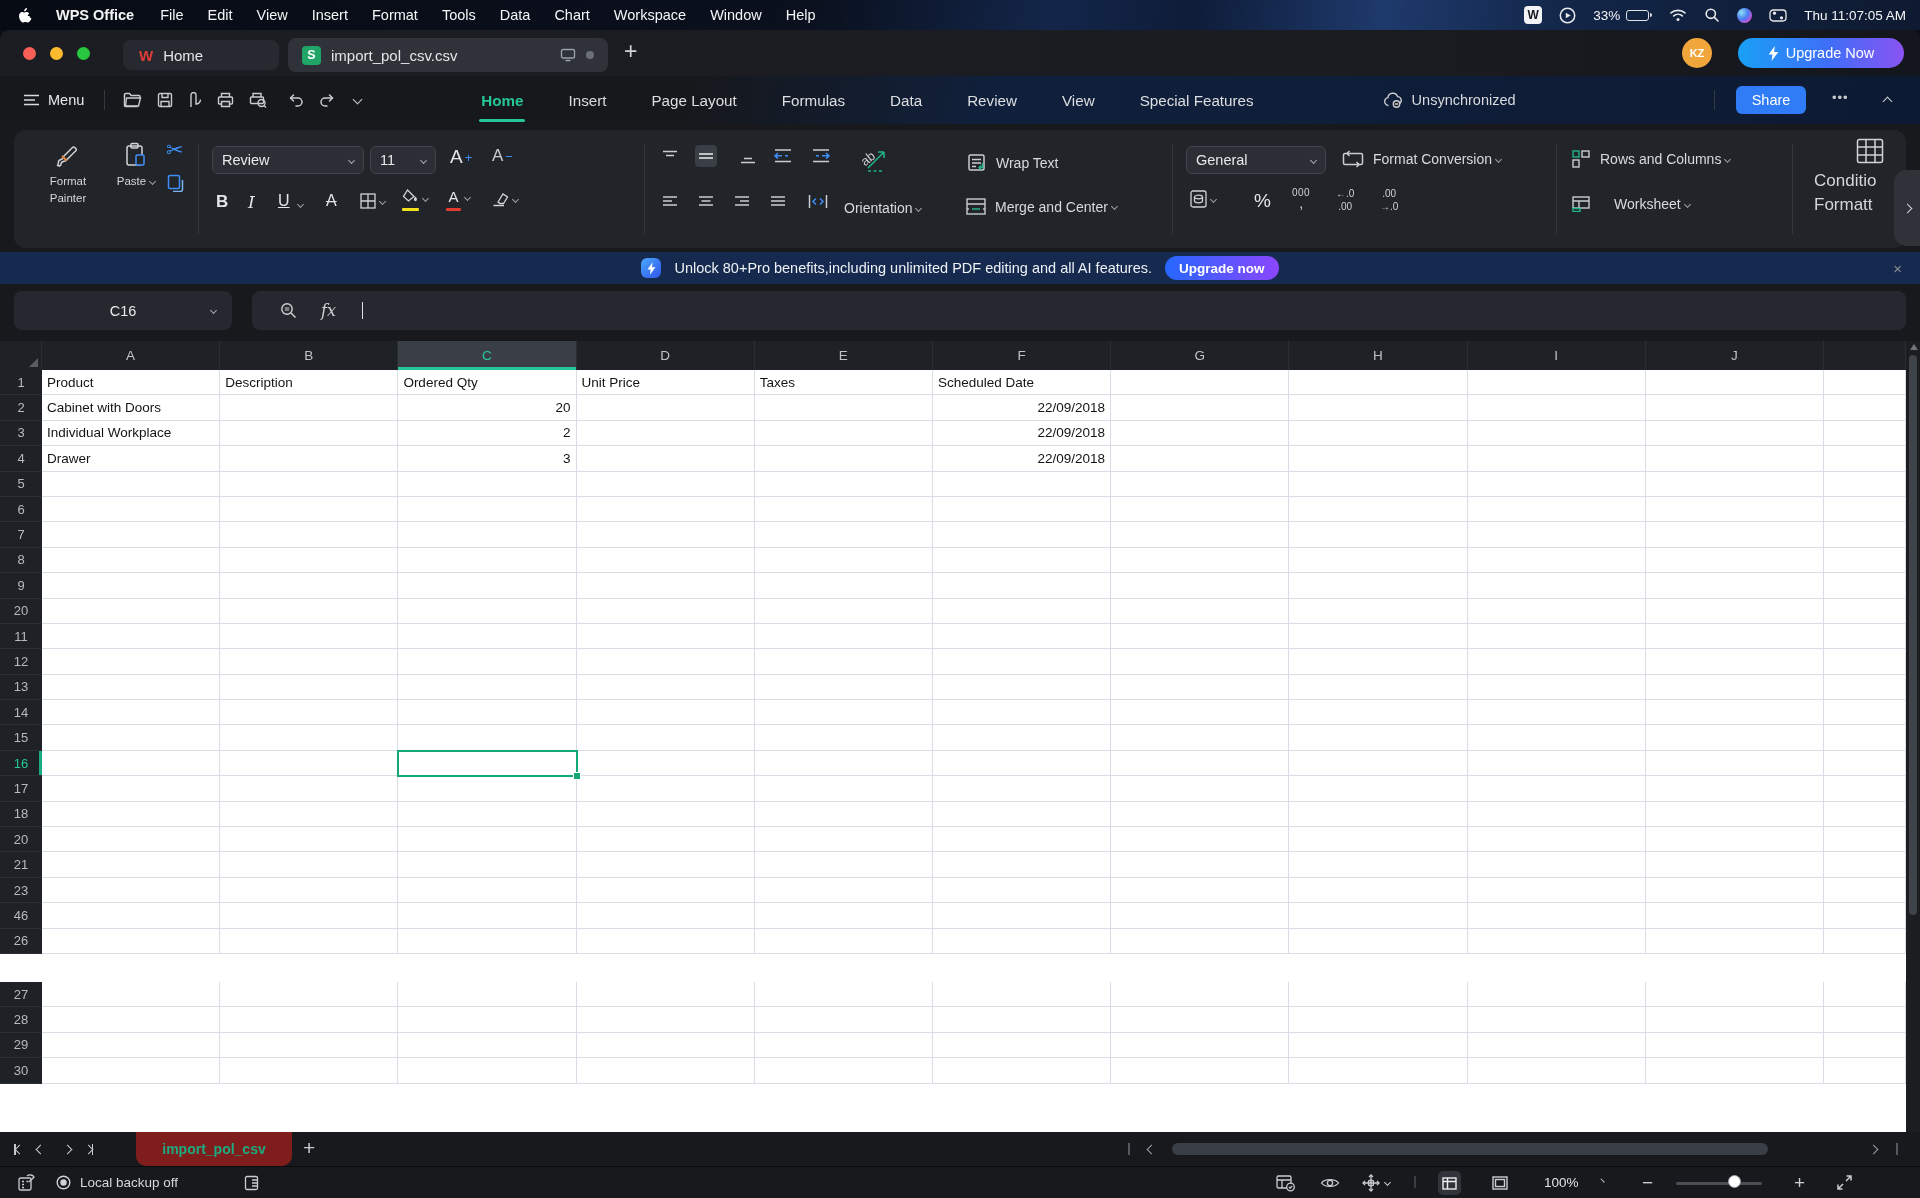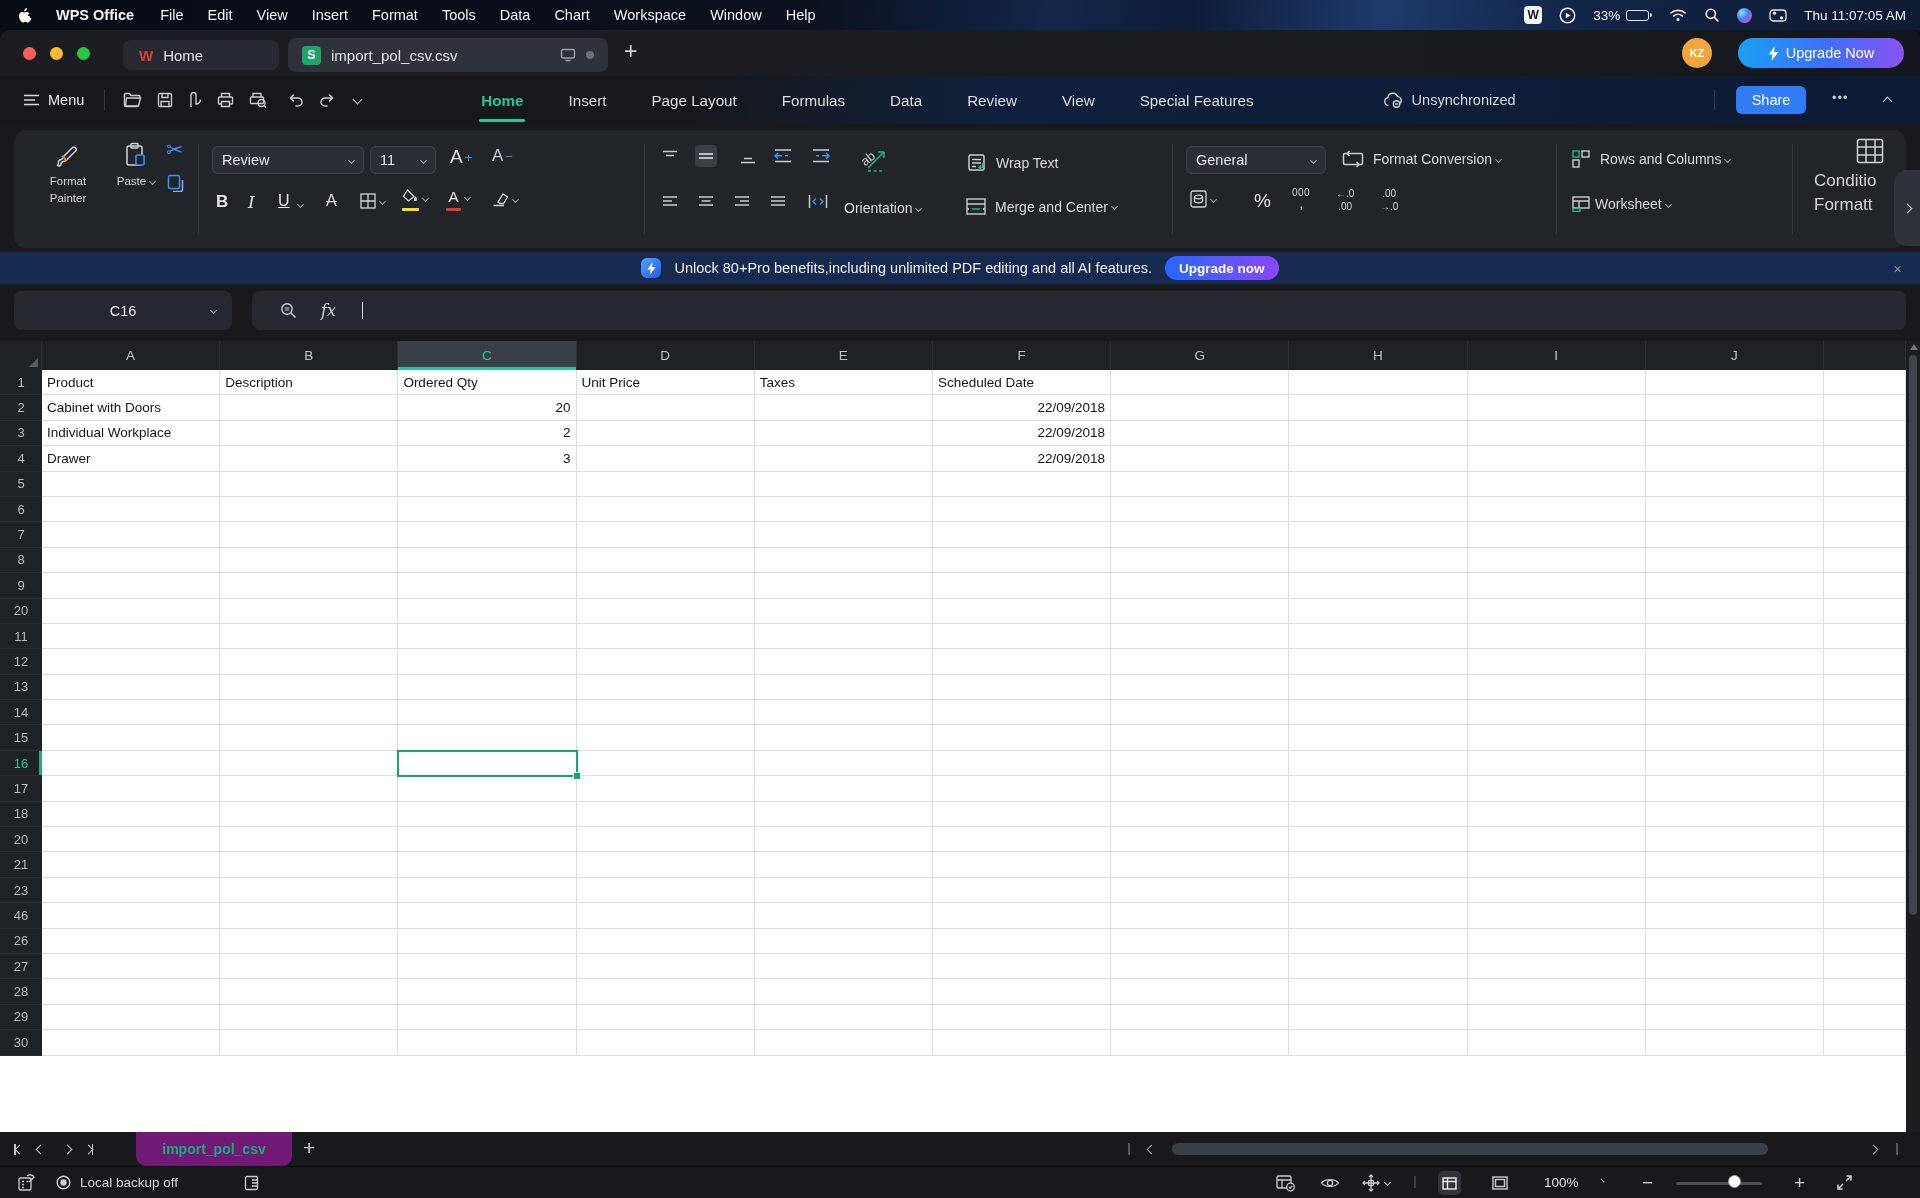--- a/index.html
+++ b/index.html
@@ -120,21 +120,21 @@
   #vscroll { position:absolute; top:311px; left:1906px; width:14px; height:791px; background:#1b1d21; }
   #vthumb { position:absolute; left:3px; top:14px; width:8px; height:560px; background:#3f434a; border-radius:4px; }
   #vup { position:absolute; left:3.5px; top:3px; width:0; height:0; border-left:4px solid transparent;
     border-right:4px solid transparent; border-bottom:6px solid #70747b; }
 
   
   #sheetbar { position:absolute; top:1102px; left:0; width:1920px; height:34px; background:#17191d;
     display:flex; align-items:center; }
   .navi { color:#c6c9cd; margin-left:14px; display:flex; align-items:center; }
   .navbar { width:1.6px; height:11px; background:#c6c9cd; }
-  #sheet-tab { position:absolute; left:136px; top:0; width:156px; height:34px; background:#701a75;
+  #sheet-tab { position:absolute; left:136px; top:0; width:156px; height:34px; background:#7f1d1d;
     border-radius:0 0 10px 10px; display:flex; align-items:center; justify-content:center;
     color:#1cab80; font-weight:bold; font-size:14px; }
   #hthumb { position:absolute; left:1172px; top:11px; width:596px; height:12px; background:#3a3e45; border-radius:6px; }
   .hsep { position:absolute; top:11px; width:1.5px; height:12px; background:#55585e; }
 
   
   #statusbar { position:absolute; top:1136px; left:0; width:1920px; height:32px; background:#17191d;
     border-top:1px solid #0a0b0d; font-size:13.5px; color:#d6d8db; }
   .st { position:absolute; top:0; height:31px; display:flex; align-items:center; color:#c9ccd0; }
   .viewbox { background:#31353b; border-radius:5px; padding:4px; color:#eceef0; }
@@ -543,21 +543,21 @@
         </svg>
       <span class="lbl" style="margin-left:6px;">Rows and Columns</span>
         <span class="chv sm"></span>
     </span>
     <span class="ticon" style="left:1558px; top:66px;">
       <svg width="18" height="16" viewBox="0 0 18 16" fill="none" stroke-width="1.4">
           <rect x="1" y="1" width="16" height="11" stroke="#c9ccd0"></rect>
           <path d="M1 5 h16 M7 5 v7" stroke="#c9ccd0"></path>
           <rect x="1" y="12.5" width="7" height="3" stroke="#21b386"></rect>
         </svg>
-      <span class="lbl" style="margin-left:1px;">Worksheet</span>
+      <span class="lbl" style="margin-left:20px;">Worksheet</span>
         <span class="chv sm"></span>
     </span>
     <div class="tb-divider" style="left:1778px;"></div>
 
     <div class="bigbtn" style="left:1800px; top:8px; width:100px; overflow:hidden; align-items:flex-start; text-align:left;">
       <svg width="28" height="26" viewBox="0 0 28 26" fill="none" stroke="#d0d3d7" stroke-width="1.5" style="margin-left:42px;">
           <rect x="1.5" y="1.5" width="25" height="23" rx="2"></rect>
           <path d="M10 1.5 V24.5 M19 1.5 V24.5 M1.5 9 H26.5 M1.5 17 H26.5"></path>
         </svg>
       <span style="font-size:17px; line-height:1.4;"><span>Conditio</span><br><span>Formatt</span></span>
@@ -929,21 +929,21 @@
           <div class="cell" style="width: 178.2px;"></div>
           <div class="cell" style="width: 178.2px;"></div>
           <div class="cell" style="width: 178.2px;"></div>
           <div class="cell" style="width: 178.2px;"></div>
           <div class="cell" style="width: 178.2px;"></div>
           <div class="cell" style="width: 178.2px;"></div>
           <div class="cell" style="width: 178.2px;"></div>
           <div class="cell" style="width: 178.2px;"></div>
           <div class="cell" style="width: 82px;"></div>
         </div>
-        <div class="grow" style="height: 25.4px;">
+        <div class="grow" style="height: 25.4px; margin-top: 28px;">
           <div class="rhdr">27</div>
           <div class="cell" style="width: 178.2px;"></div>
           <div class="cell" style="width: 178.2px;"></div>
           <div class="cell" style="width: 178.2px;"></div>
           <div class="cell" style="width: 178.2px;"></div>
           <div class="cell" style="width: 178.2px;"></div>
           <div class="cell" style="width: 178.2px;"></div>
           <div class="cell" style="width: 178.2px;"></div>
           <div class="cell" style="width: 178.2px;"></div>
           <div class="cell" style="width: 178.2px;"></div>

